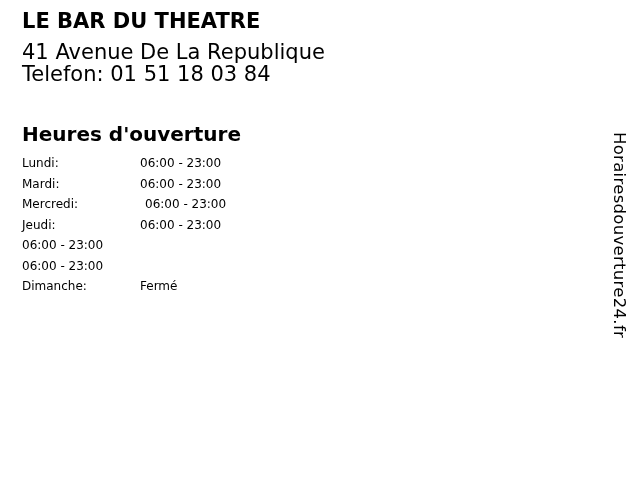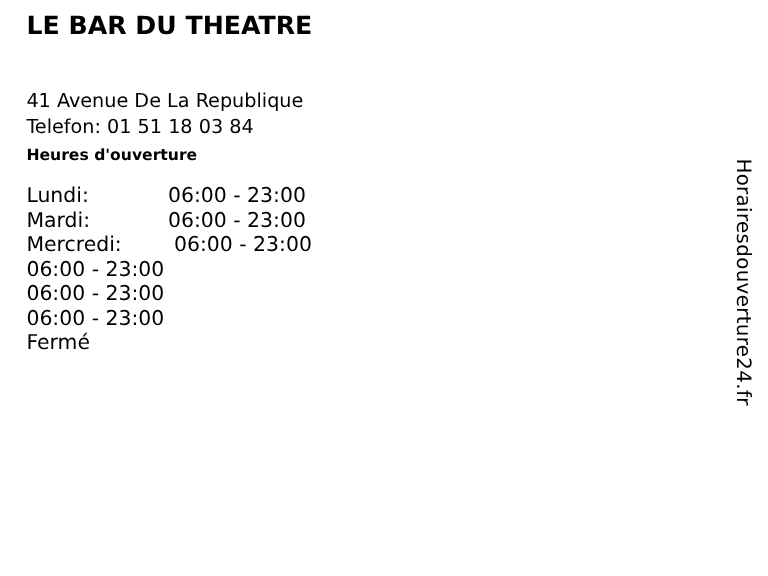--- a/index.html
+++ b/index.html
@@ -22,39 +22,38 @@
     top: 9px;
     margin: 0;
     font-size: 21px;
     font-weight: bold;
     white-space: nowrap;
   }
   .address {
     position: absolute;
     left: 22px;
     top: 41px;
-    font-size: 16px;
+    font-size: 21px;
     line-height: 22px;
     white-space: nowrap;
-    margin-top: 32px;
   }
   .hours-heading {
     position: absolute;
     left: 22px;
     top: 122px;
     margin: 0;
-    font-size: 13px;
+    font-size: 20px;
     font-weight: bold;
     white-space: nowrap;
   }
   .hours-table {
     position: absolute;
     left: 22px;
     top: 153px;
-    font-size: 17px;
+    font-size: 12px;
     line-height: 20.5px;
   }
   .hours-row {
     display: flex;
     white-space: nowrap;
   }
   .hours-row .day {
     width: 118px;
   }
   
@@ -93,28 +92,30 @@
     </div>
     <div class="hours-row">
       <span class="day">Mardi:</span>
       <span class="time">06:00 - 23:00</span>
     </div>
     <div class="hours-row">
       <span class="day">Mercredi:</span>
       <span class="time">06:00 - 23:00</span>
     </div>
     <div class="hours-row">
+      <span class="day">Jeudi:</span>
       <span class="time">06:00 - 23:00</span>
     </div>
     <div class="hours-row">
       <span class="time">06:00 - 23:00</span>
     </div>
     <div class="hours-row">
       <span class="time">06:00 - 23:00</span>
     </div>
     <div class="hours-row">
+      <span class="day">Dimanche:</span>
       <span class="time">Fermé</span>
     </div>
   </div>
 
   <div class="watermark">Horairesdouverture24.fr</div>
 
 </div>
 
 </body></html>

